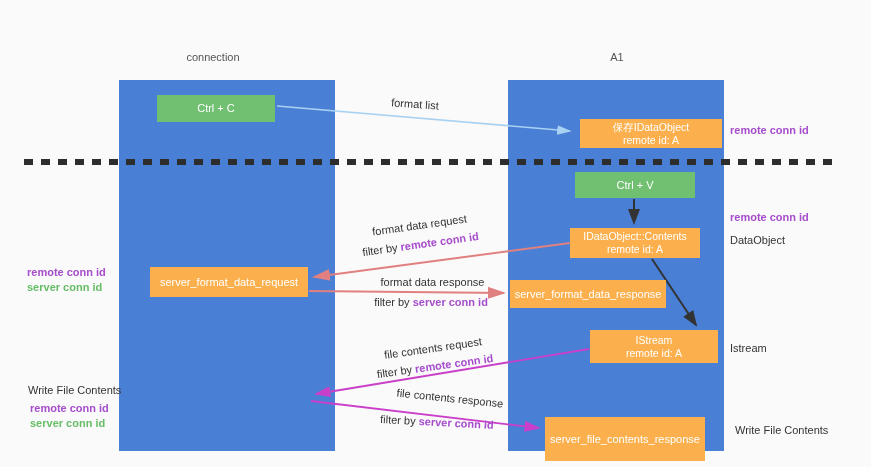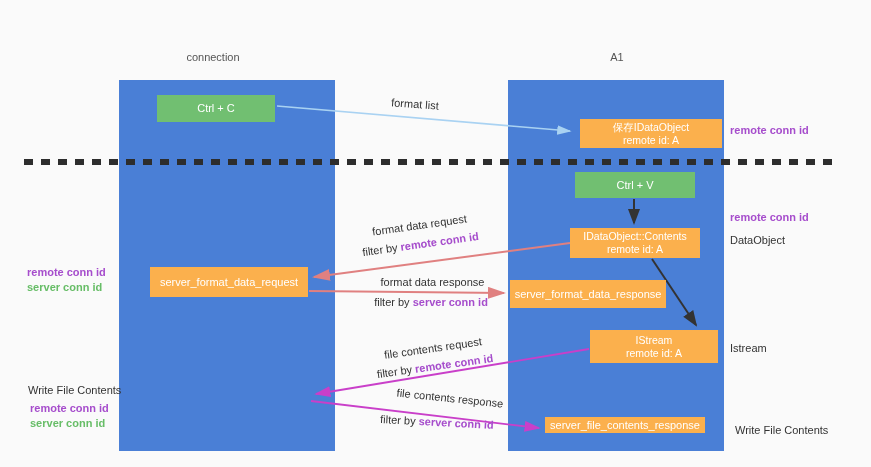--- a/index.html
+++ b/index.html
@@ -104,21 +104,21 @@
   <div class="box orange" style="left:510px;top:280px;width:156px;height:28px;">
     <span>server_format_data_response</span>
   </div>
 
   <div class="box orange two" style="left:590px;top:330px;width:128px;height:33px;">
     <span>IStream</span>
     <span>remote id: A</span>
   </div>
 
 
-  <div class="box orange" style="left:545px;top:417px;width:160px;height:16px;">
+  <div class="box orange" style="left:545px;top:417px;width:160px;height:44px;">
     <span>server_file_contents_response</span>
   </div>
 
   <div class="arrow-label" style="left:355px;top:98px;width:120px;transform:rotate(4deg);">format list</div>
 
   <div class="arrow-label" style="left:352px;top:219px;width:135px;transform:rotate(-8deg);">format data request</div>
   <div class="arrow-label" style="left:338px;top:238px;width:165px;transform:rotate(-8deg);">
     <span>filter by </span><span class="purple">remote conn id</span>
   </div>
 

